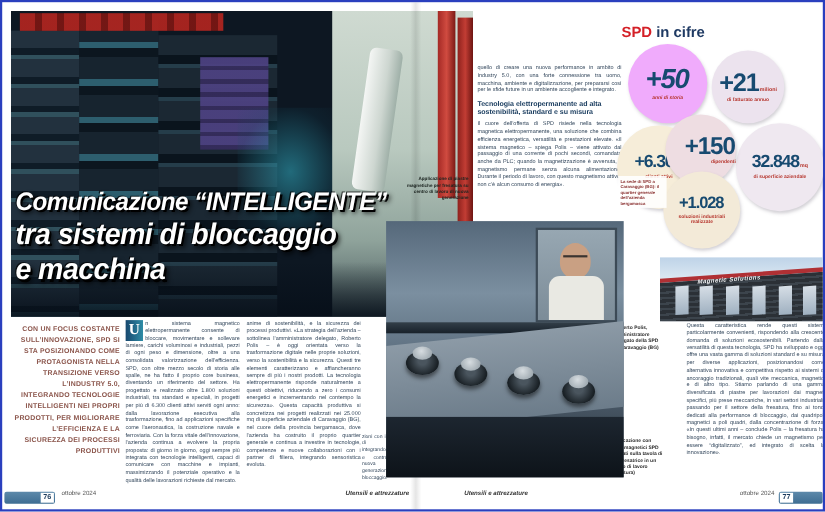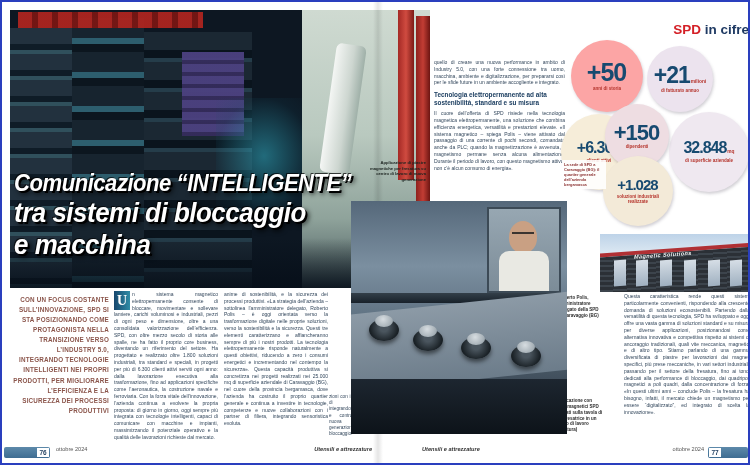--- a/index.html
+++ b/index.html
@@ -62,31 +62,31 @@
   .mc-part { position:absolute; width:18px; height:12px; border-radius:50%; background:radial-gradient(circle at 45% 35%,#d7dde1,#8e9aa2); }
   .mc-base { position:absolute; left:0; top:178px; width:216px; height:55px; background:linear-gradient(180deg,#1d2630,#0d1319); }
 
   
   .rcol { position:absolute; left:432px; top:57px; width:131px; font-size:5px; line-height:1.36; text-align:justify; color:#33475c; }
   .rcol h2 { font-size:6.4px; line-height:1.25; color:#16395c; margin:5px 0 3px; text-align:left; }
   .closecol { position:absolute; left:622px; top:291px; width:126px; height:150px; font-size:5px; line-height:1.36; text-align:justify; color:#33475c; overflow:hidden; }
 
   
   .infographic { position:absolute; left:563px; top:12px; width:184px; height:228px; }
-  .info-title { position:absolute; left:0; top:8px; width:184px; text-align:right; font-size:13.5px; font-weight:bold; }
+  .info-title { position:absolute; left:0; top:8px; width:184px; text-align:left; font-size:13.5px; font-weight:bold; }
   .info-title .brand { color:#d42027; }
   .info-title .rest { color:#1f3a63; }
   .stat { position:absolute; border-radius:50%; display:flex; flex-direction:column; align-items:center; justify-content:center;
           box-shadow:1px 2px 3px rgba(80,70,90,.25); text-align:center; }
   .stat-value { font-weight:bold; color:#174a70; letter-spacing:-1px; line-height:.9; white-space:nowrap; }
   .stat-unit { font-size:4.8px; font-weight:bold; color:#b5342c; letter-spacing:0; margin-left:1px; }
   .stat-label { font-size:4.5px; font-weight:bold; color:#b5342c; line-height:1.15; margin-top:2px; max-width:85%; letter-spacing:0; }
-  .s1 { left:6px;  top:26px;  width:72px; height:72px; background:#fca5a5; } .s1 .stat-value{font-size:25px;}
+  .s1 { left:6px;  top:26px;  width:72px; height:72px; background:#f0abfc;font-style:italic; } .s1 .stat-value{font-size:25px;}
   .s2 { left:82px; top:32px;  width:66px; height:66px; background:#ece3ee; } .s2 .stat-value{font-size:23px;}
-  .s3 { left:40px; top:90px;  width:64px; height:64px; background:#eedde2; z-index:2; } .s3 .stat-value{font-size:22px;}
+  .s3 { left:40px; top:90px;  width:64px; height:64px; background:#eedde2; z-index:2;align-items:flex-end; } .s3 .stat-value{font-size:22px;}
   .s4 { left:-4px; top:100px; width:76px; height:76px; background:#f6edd9; } .s4 .stat-value{font-size:16px;}
   .s5 { left:104px;top:98px;  width:80px; height:80px; background:#efe8f0; } .s5 .stat-value{font-size:16px;}
   .s6 { left:38px; top:142px; width:70px; height:70px; background:#f3ead8; z-index:3; } .s6 .stat-value{font-size:15px;}
   .s7 { left:102px;top:146px; width:82px; height:82px; background:#e7ecf3; z-index:3; } .s7 .stat-value{font-size:15px;}
 
   
   .hq { position:absolute; left:598px; top:232px; width:150px; height:58px; overflow:hidden; z-index:4;
         background:linear-gradient(180deg,#bed3e8 0%,#dde9f3 35%,#c8d6e4 45%); }
   .hq-facade { position:absolute; left:-8px; top:18px; width:170px; height:48px; transform:skewY(-4deg);
                background:repeating-linear-gradient(180deg,#2b3036 0 3px,#3c444c 3px 5px); }

